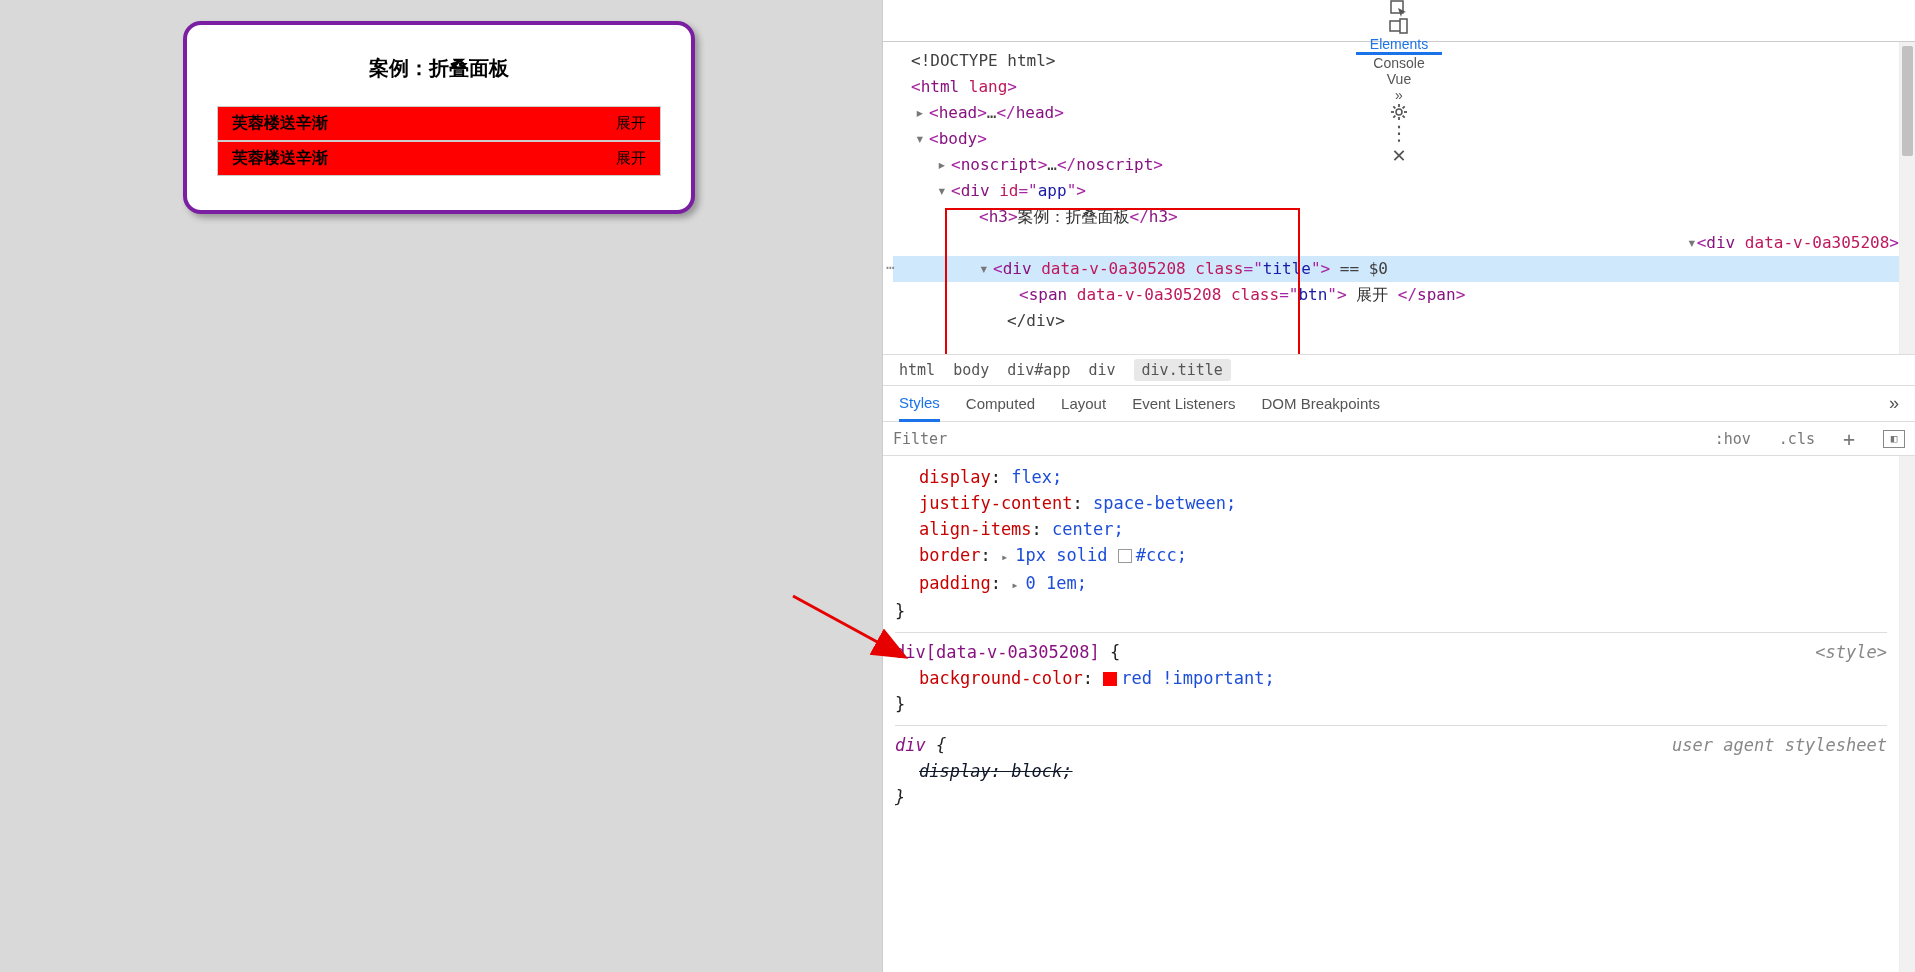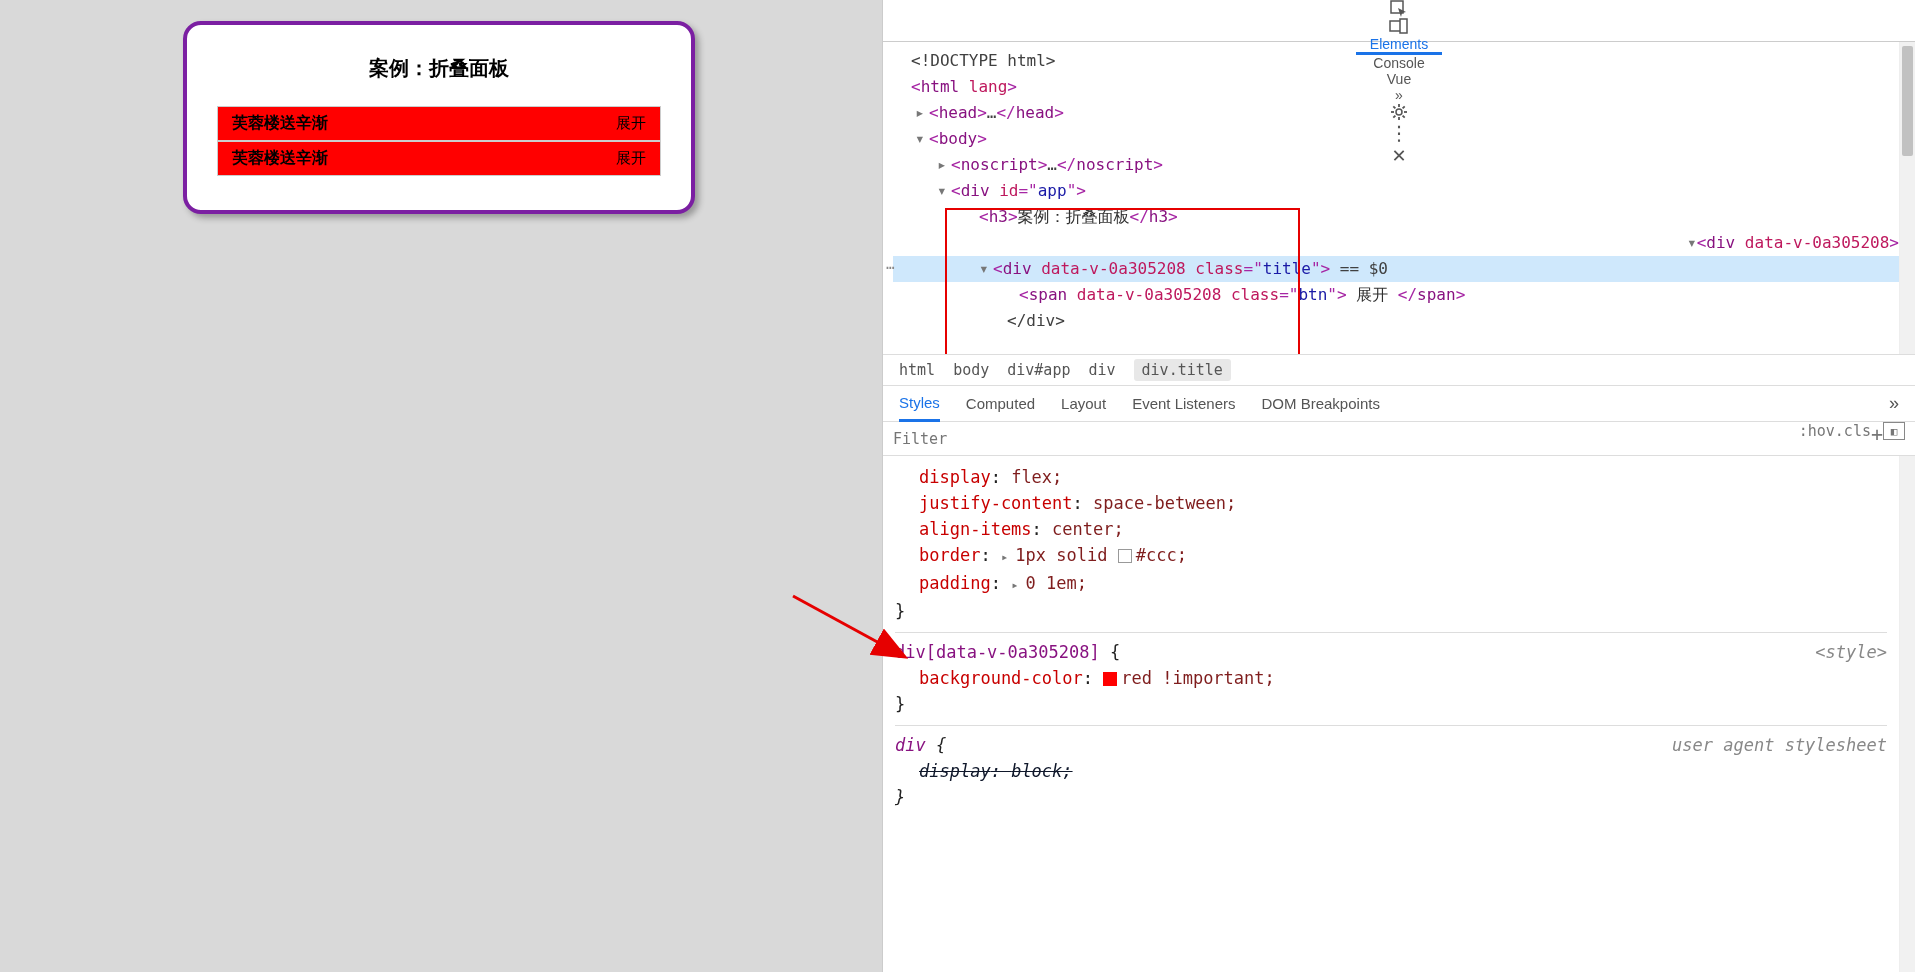--- a/index.html
+++ b/index.html
@@ -47,29 +47,29 @@
 
 .crumbs { height: 32px; border-top: 1px solid #ddd; border-bottom: 1px solid #ddd; display: flex; align-items: center; gap: 18px; padding: 0 16px; font-family: Consolas, monospace; font-size: 15px; color: #555; }
 .crumbs span.active { background: #e8e8e8; padding: 2px 8px; border-radius: 3px; }
 
 
 .tabs2 { height: 36px; border-bottom: 1px solid #ddd; display: flex; align-items: center; gap: 26px; padding: 0 16px; font-size: 15px; color: #555; }
 .tabs2 .t.active { color: #1a73e8; border-bottom: 3px solid #1a73e8; height: 36px; display: flex; align-items: center; }
 .tabs2 .chd { margin-left: auto; font-size: 18px; }
 
 
-.filter { height: 34px; border-bottom: 1px solid #ddd; display: flex; padding: 0 10px; font-family: Consolas, monospace; font-size: 15px; color: #777; gap: 0; }
+.filter { height: 34px; border-bottom: 1px solid #ddd; display: flex; align-items: center; padding: 0 10px; font-family: Consolas, monospace; font-size: 15px; color: #777; gap: 28px; }
 .filter input { flex: 1; border: none; outline: none; font: inherit; color: #777; }
 .filter .box { width: 22px; height: 18px; border: 1px solid #888; display: inline-flex; align-items: center; justify-content: center; font-size: 11px; }
 
 
 .styles-wrap { flex: 1; display: flex; }
 .styles { flex: 1; font-family: Consolas, monospace; font-size: 17px; line-height: 26px; padding: 8px 12px; color: #222; }
 .styles .prop { color: #c80000; }
-.styles .v    { color: #7f1d1d; }
+.styles .v    { color: #1d4ed8; }
 .styles .srclabel { float: right; color: #888; font-style: italic; }
 .styles .strike { text-decoration: line-through; color: #0f172a; }
 .styles .rule { margin-bottom: 8px; }
 .styles .rule.bt { border-top: 1px solid #ddd; padding-top: 6px; }
 .styles .indent { padding-left: 24px; }
 .styles .swatch { display: inline-block; width: 14px; height: 14px; vertical-align: -2px; margin-right: 4px; }
 .styles .swred { background: red; }
 .styles .swccc { background: #fff; border: 1px solid #999; }
 .styles .tri { color: #777; font-size: 12px; }
 .track2 { width: 16px; background: #f1f1f1; border-left: 1px solid #eee; position: relative; }

